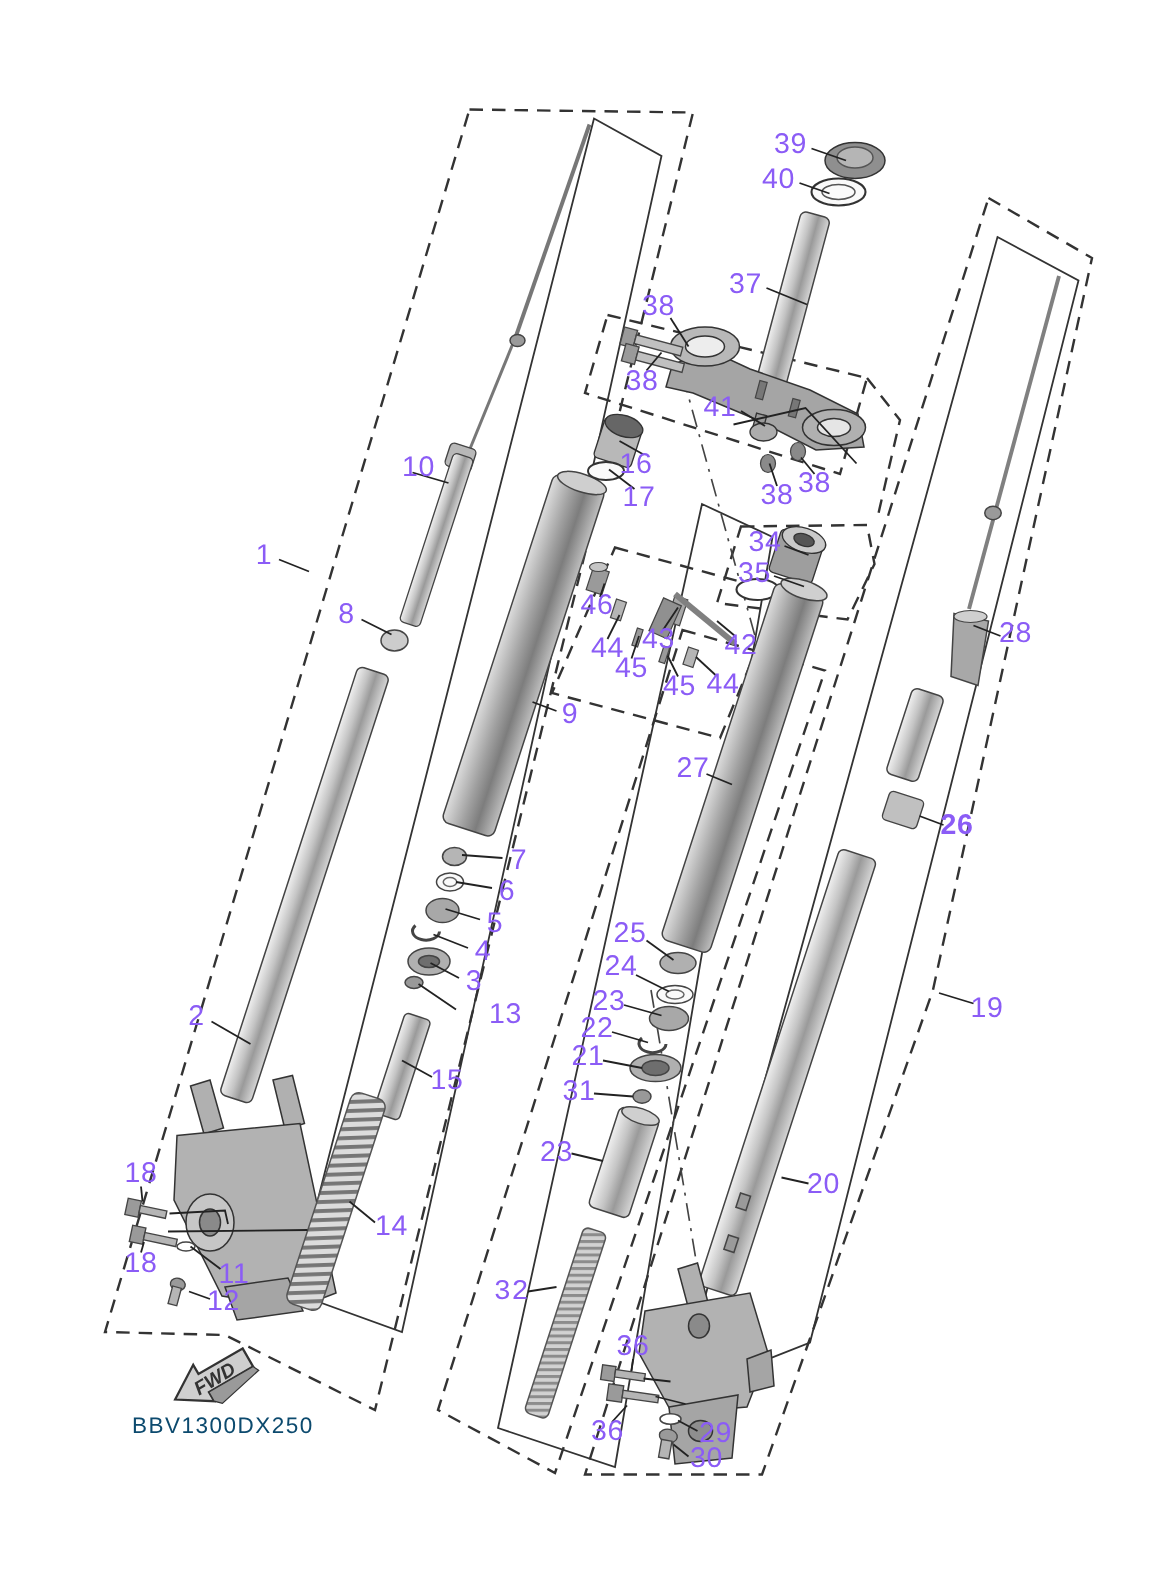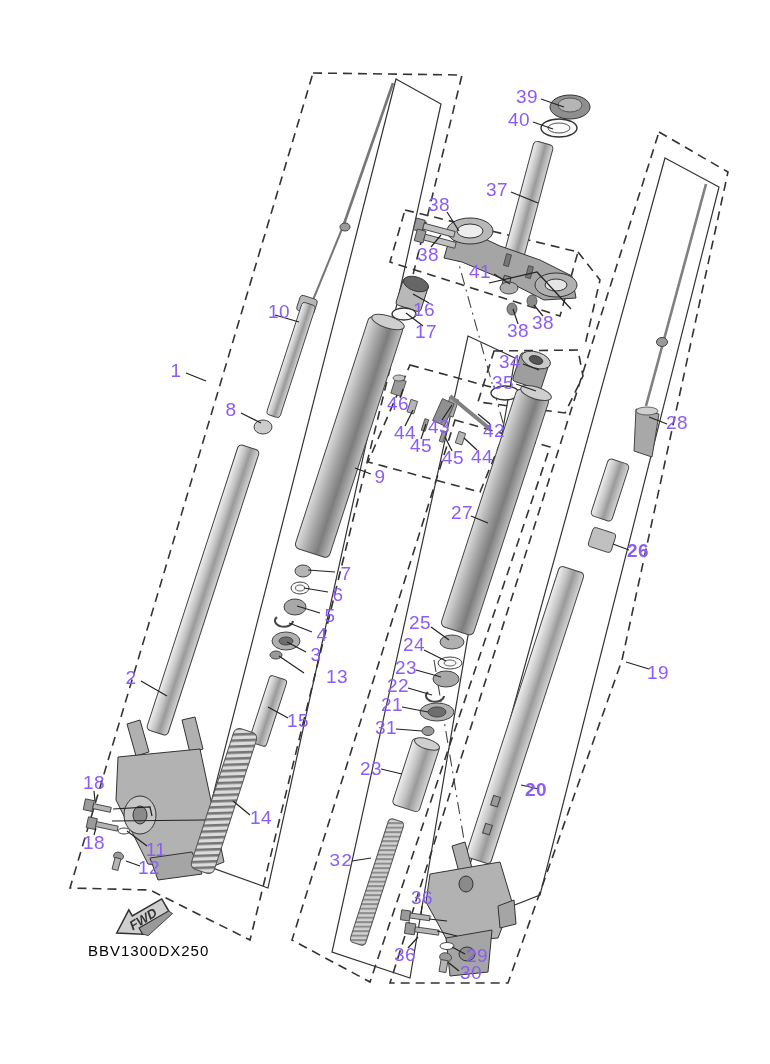--- a/index.html
+++ b/index.html
@@ -6,21 +6,21 @@
   #stage{
     position:relative;width:770px;height:1064px;background:#fff;overflow:hidden;
     font-family:"Liberation Sans",sans-serif;
   }
   #stage svg{position:absolute;left:0;top:0;}
   .callout{
     position:absolute;transform:translate(-50%,-50%);
     font-size:19px;color:#8b5cf6;letter-spacing:0.5px;white-space:nowrap;
   }
   .diagram-code{
-    position:absolute;left:88px;top:942px;font-size:15px;color:#000000;letter-spacing:1px;
+    position:absolute;left:88px;top:942px;font-size:15px;color:#0c4a6e;letter-spacing:1px;
   }
   .fwd-label{
     position:absolute;left:143px;top:919px;transform:translate(-50%,-50%) rotate(-31deg);
     font-size:13px;font-weight:bold;font-style:italic;color:#333;
   }
 </style>
 </head>
 <body>
 
 <div id="stage">
@@ -318,21 +318,21 @@
       <span class="callout" style="left: 156px; top: 850px;">11</span>
       <span class="callout" style="left: 149px; top: 868px;">12</span>
       <span class="callout" style="left: 314px; top: 677px; margin-left: 23px;">13</span>
       <span class="callout" style="left: 261px; top: 818px;">14</span>
       <span class="callout" style="left: 298px; top: 721px;">15</span>
       <span class="callout" style="left: 424px; top: 310px;">16</span>
       <span class="callout" style="left: 426px; top: 332px;">17</span>
       <span class="callout" style="left: 94px; top: 783px;">18</span>
       <span class="callout" style="left: 94px; top: 843px;">18</span>
       <span class="callout" style="left: 658px; top: 673px;">19</span>
-      <span class="callout" style="left: 536px; top: 790px; font-weight: bold;">20</span>
+      <span class="callout" style="left: 549px; top: 790px;">20</span>
       <span class="callout" style="left: 392px; top: 705px;">21</span>
       <span class="callout" style="left: 398px; top: 686px;">22</span>
       <span class="callout" style="left: 406px; top: 668px;">23</span>
       <span class="callout" style="left: 414px; top: 645px;">24</span>
       <span class="callout" style="left: 420px; top: 623px;">25</span>
       <span class="callout" style="left: 638px; top: 551px; font-weight: bold;">26</span>
       <span class="callout" style="left: 462px; top: 513px;">27</span>
       <span class="callout" style="left: 677px; top: 423px;">28</span>
       <span class="callout" style="left: 477px; top: 956px;">29</span>
       <span class="callout" style="left: 471px; top: 973px;">30</span>

